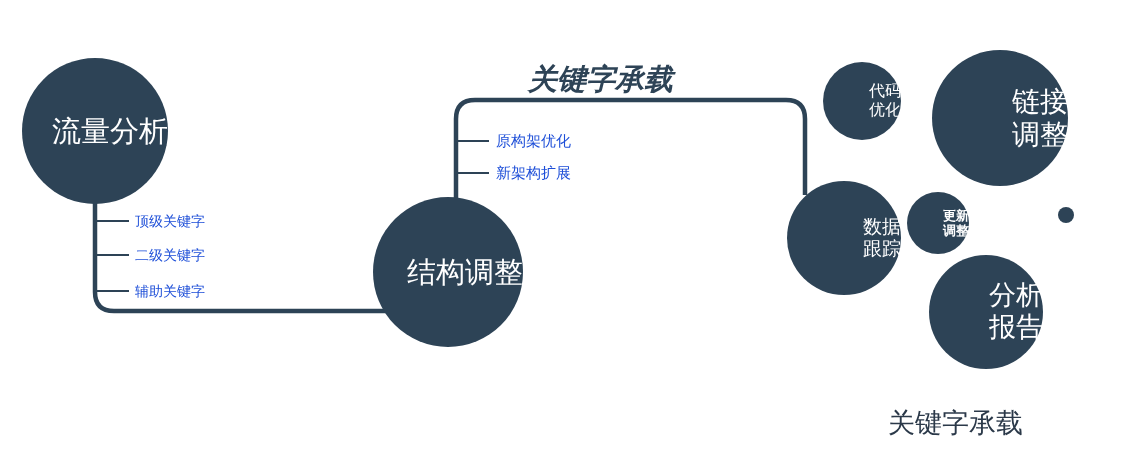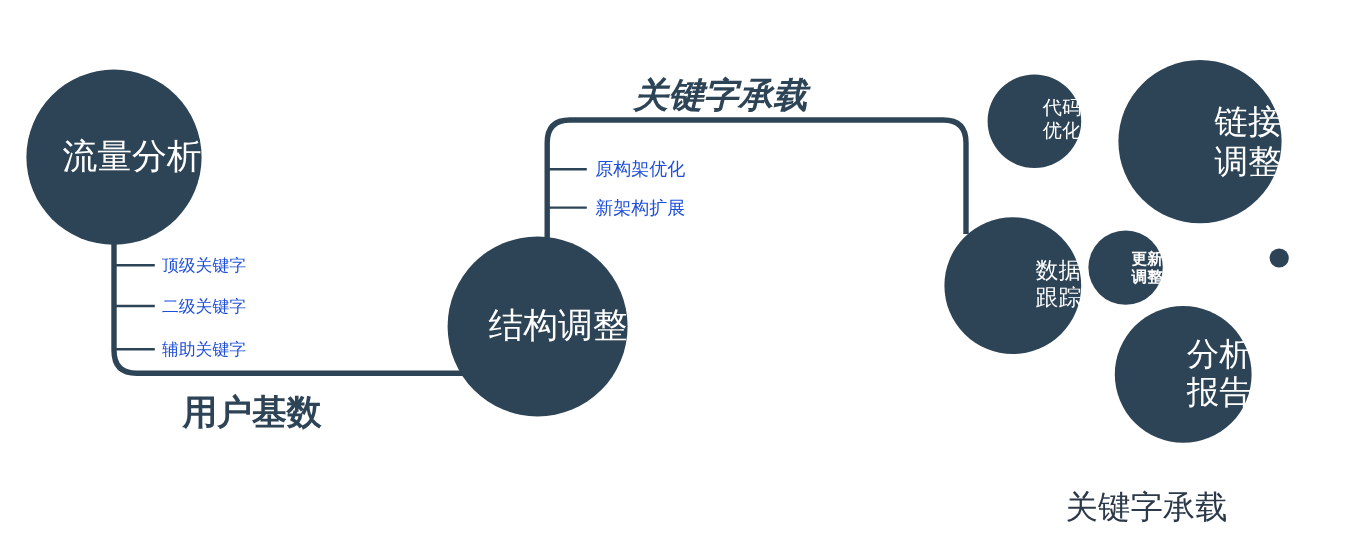--- a/index.html
+++ b/index.html
@@ -135,21 +135,20 @@
     <span>调整</span>
   </div>
 
   <div class="node node-report">
     <span>分析</span>
     <span>报告</span>
   </div>
 
   <div class="dot"></div>
 
-  <div class="edge-label label-user-base">用户基数</div>
   <div class="edge-label label-keyword">关键字承载</div>
 
   <div class="branch-label bl-t0">顶级关键字</div>
   <div class="branch-label bl-t1">二级关键字</div>
   <div class="branch-label bl-t2">辅助关键字</div>
   <div class="branch-label bl-s0">原构架优化</div>
   <div class="branch-label bl-s1">新架构扩展</div>
 
   <div class="caption">关键字承载</div>
 

